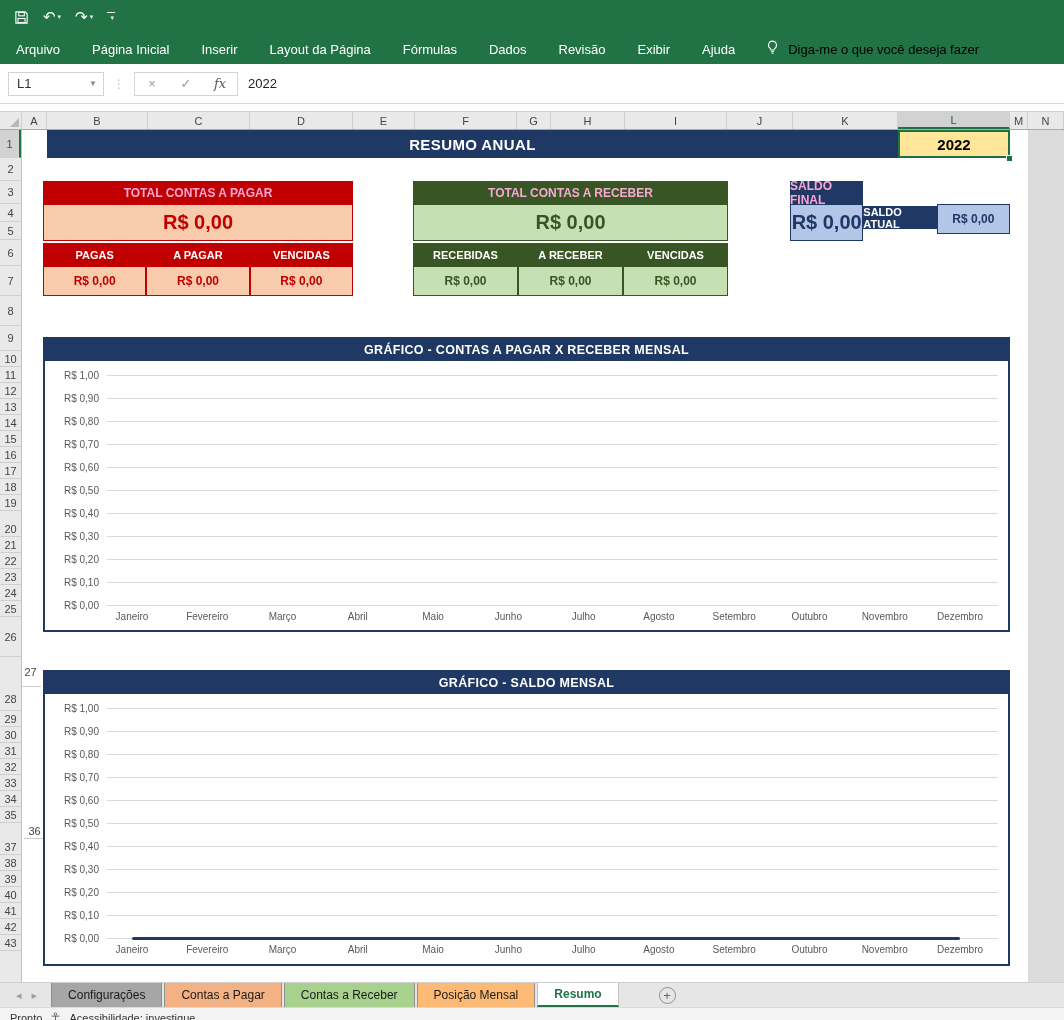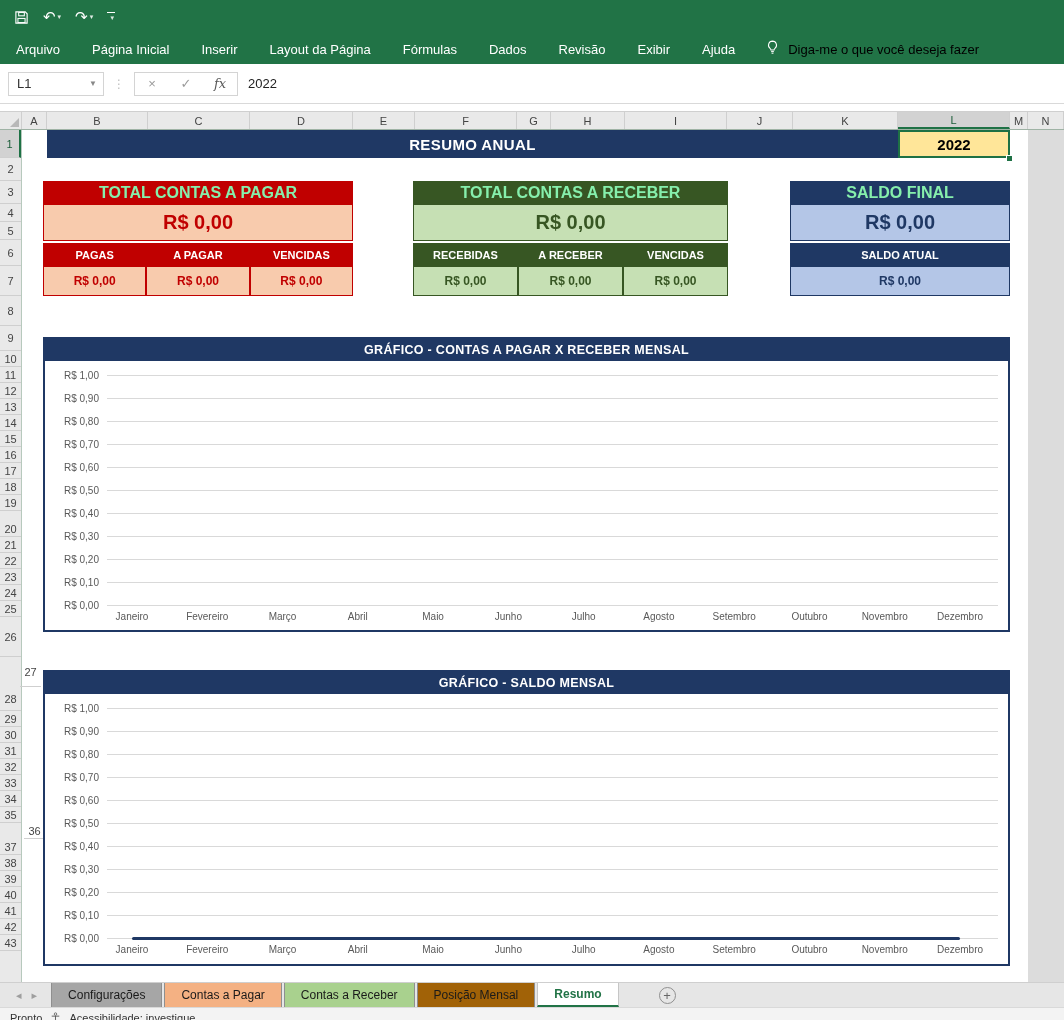--- a/index.html
+++ b/index.html
@@ -61,31 +61,31 @@
     color:#fff; font-weight:bold; font-size:15px; letter-spacing:.4px;
     display:flex; align-items:center; justify-content:center; }
   .year-cell { position:absolute; left:898px; top:0; width:112px; height:28px; background:#FFE699;
     border:2px solid #1E7145; display:flex; align-items:center; justify-content:center;
     font-weight:bold; font-size:15px; color:#000; }
   .fill-handle { position:absolute; left:1006px; top:25px; width:7px; height:7px;
     background:#1E7145; border:1px solid #fff; }
 
   
   .card { position:absolute; top:51px; display:grid; grid-template-columns:1fr 1fr 1fr; }
-  .card-title { grid-column:1/4; height:23px; color:#86efac; font-weight:bold; font-size:16px;
+  .card-title { grid-column:1/4; height:23px; color:#f9a8d4; font-weight:bold; font-size:12px;
     display:flex; align-items:center; justify-content:center; }
   .card-total { grid-column:1/4; height:37px; font-weight:bold; font-size:20px;
     display:flex; align-items:center; justify-content:center; }
   .card-sub { height:25px; color:#fff; font-weight:bold; font-size:11px;
     display:flex; align-items:center; justify-content:center; border-top:2px solid #fff; }
   .card-val { height:30px; font-weight:bold; font-size:12px;
     display:flex; align-items:center; justify-content:center; }
   .card.pagar { left:43px; width:310px; }
   .card.receber { left:413px; width:315px; }
-  .card.saldo { left:790px; width:220px; grid-template-columns:1fr; }
+  .card.saldo { left:790px; width:220px; grid-template-columns:1fr 1fr 1fr; }
   .card.saldo .card-title, .card.saldo .card-total { grid-column:1/2; }
 
   
   .chart { position:absolute; left:43px; width:967px; background:#fff; border:2px solid #1F3864; }
   .chart-title { height:22px; background:#1F3864; color:#fff; font-weight:bold; font-size:12.5px;
     display:flex; align-items:center; justify-content:center; letter-spacing:.3px; }
   .ytick { position:absolute; left:6px; width:48px; text-align:right; font-size:10px;
     color:#595959; transform:translateY(-50%); white-space:nowrap; }
   .gridline { position:absolute; left:62px; right:10px; height:1px; background:#D9D9D9; }
   .xtick { position:absolute; width:70px; margin-left:-35px; text-align:center;
@@ -350,21 +350,21 @@
 
   <div class="tabbar">
     <div class="tab-nav">
       <span>◂</span>
       <span>▸</span>
     </div>
     <div id="sheet-tabs" style="display:flex; align-items:stretch;">
         <div class="sheet-tab" style="background: rgb(166, 166, 166);">Configurações</div>
         <div class="sheet-tab" style="background: rgb(244, 177, 131);">Contas a Pagar</div>
         <div class="sheet-tab" style="background: rgb(169, 209, 142);">Contas a Receber</div>
-        <div class="sheet-tab" style="background: #a16207;">Posição Mensal</div>
+        <div class="sheet-tab" style="background: #fdba74;">Posição Mensal</div>
         <div class="sheet-tab active">Resumo</div>
       </div>
     <div class="addsheet">+</div>
   </div>
 
   <div class="statusbar">
     <div class="status-inner">
       <span>Pronto</span>
       <span class="acc-ico">
         <svg width="11" height="11" viewBox="0 0 16 16">

